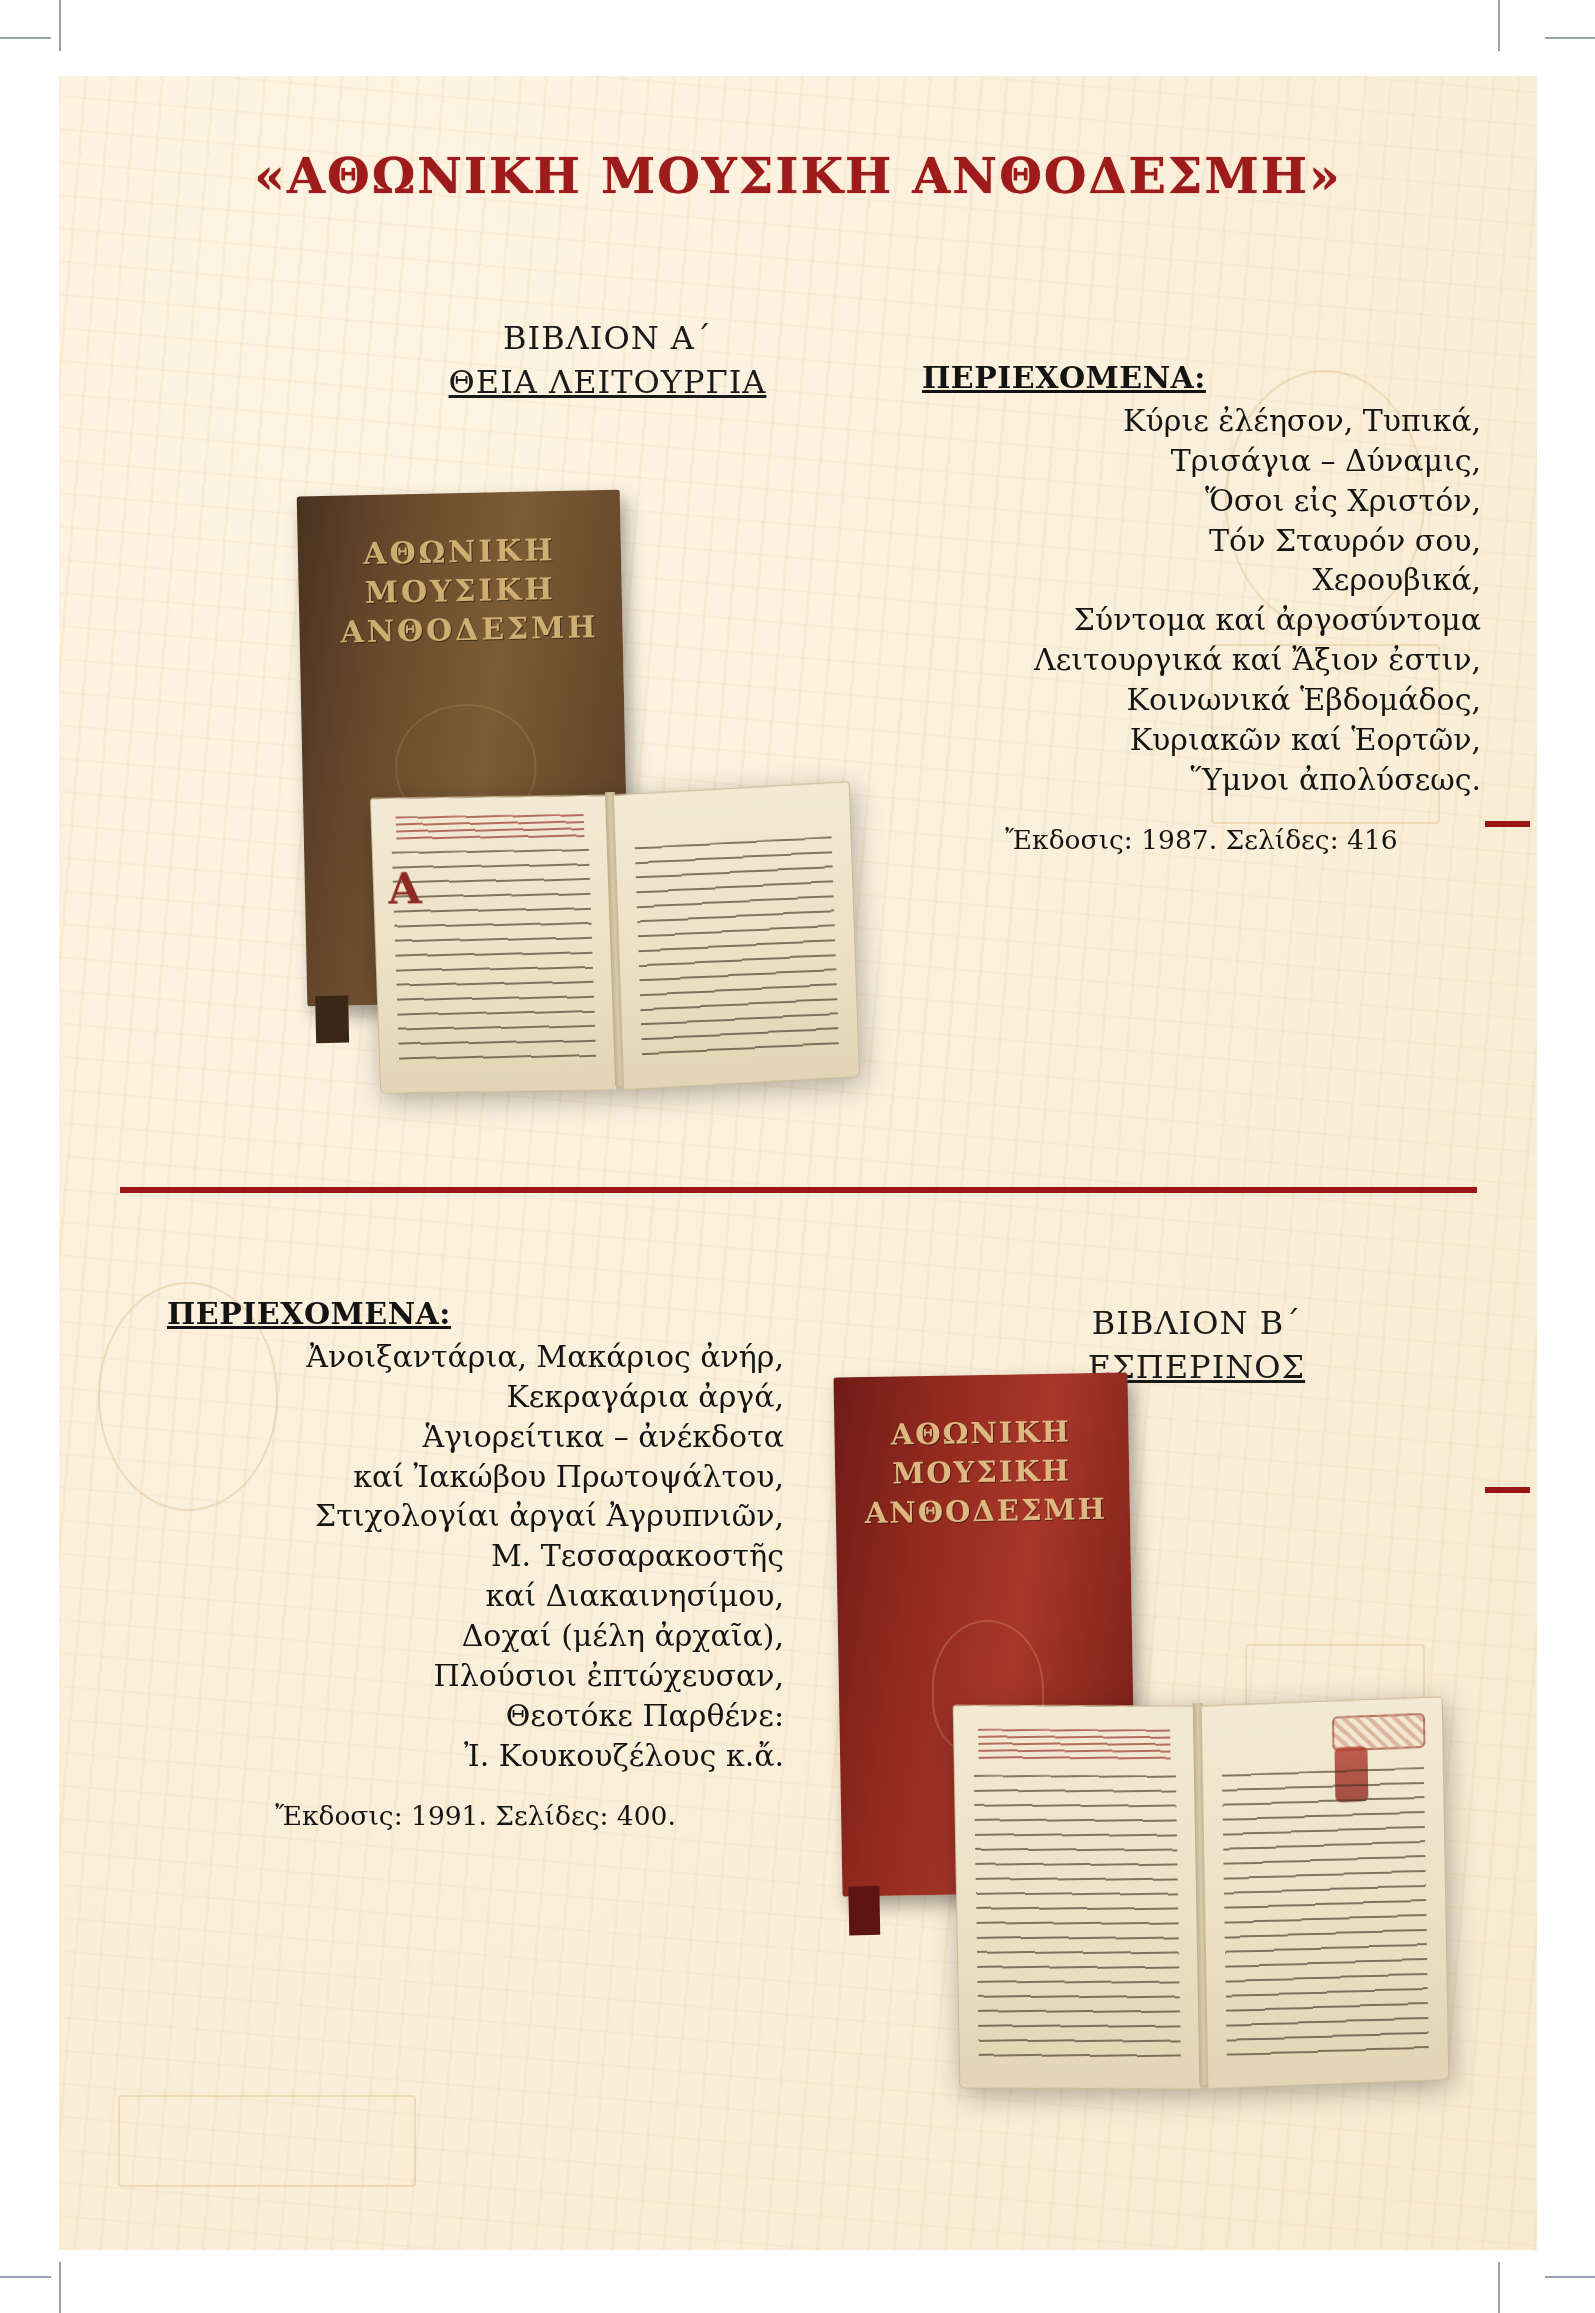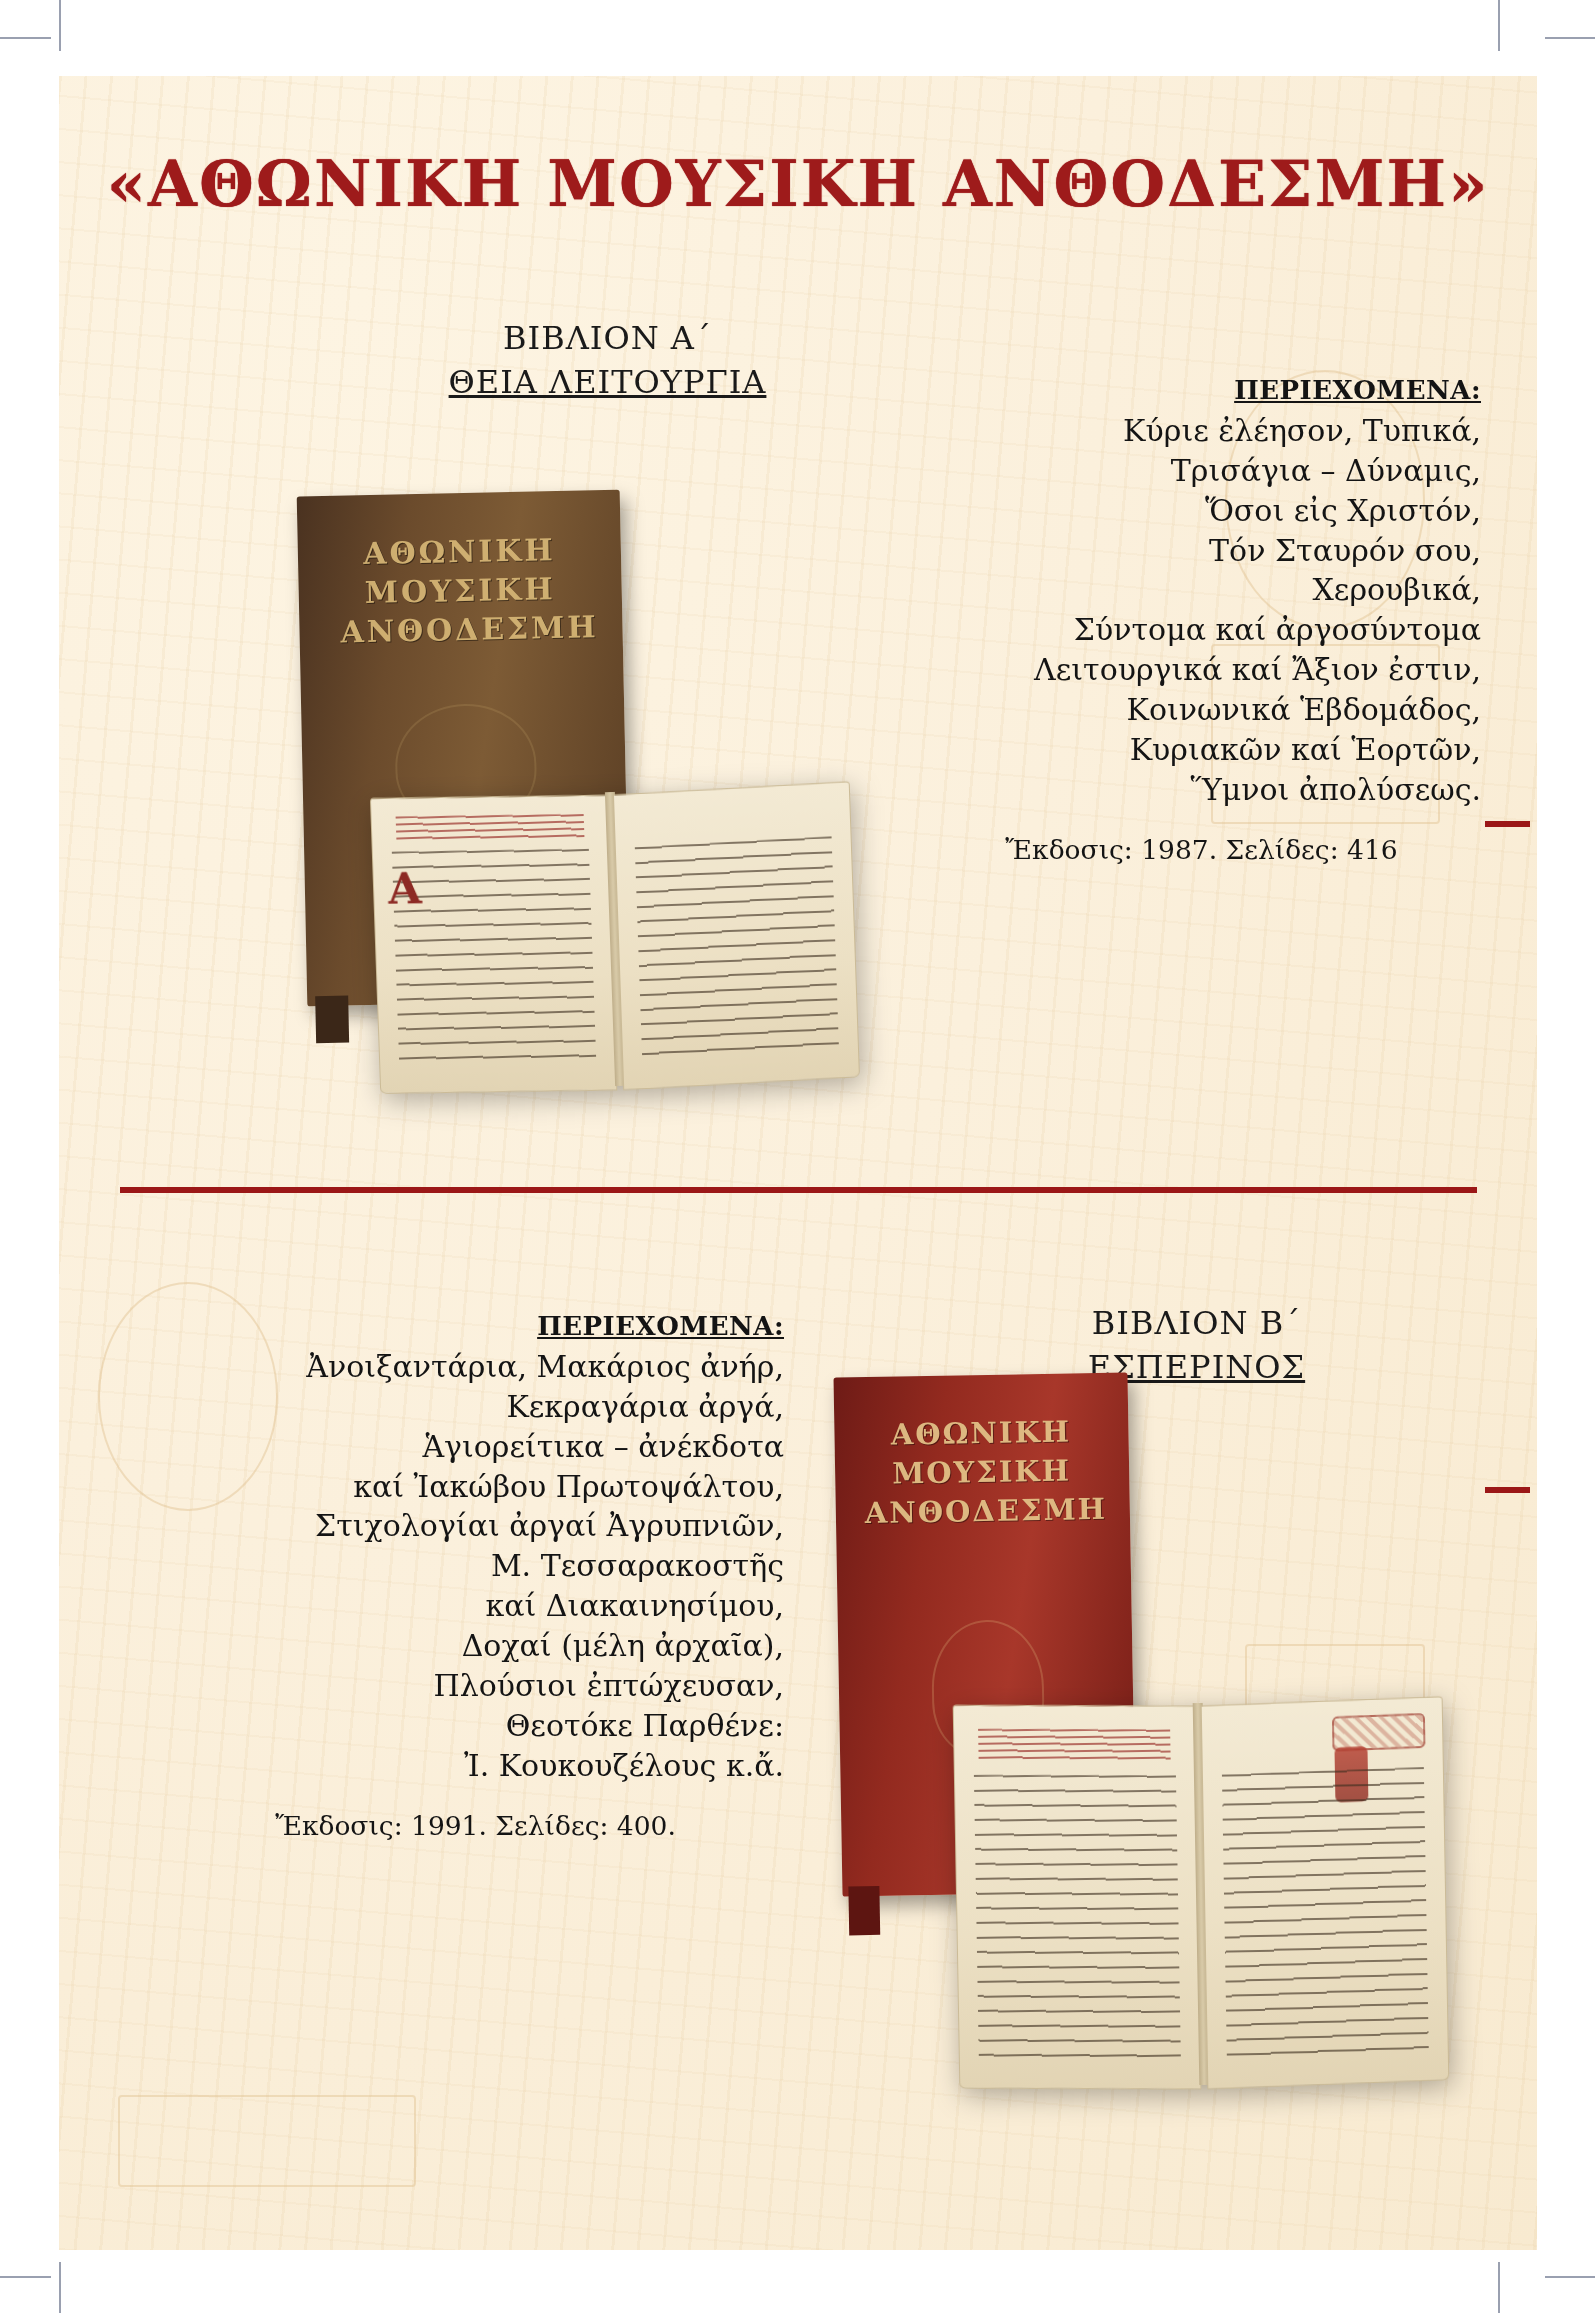--- a/index.html
+++ b/index.html
@@ -55,21 +55,21 @@
 
   
   #title {
     position: absolute;
     left: 0;
     right: 0;
     top: 71px;
     text-align: center;
     font-family: "DejaVu Serif", serif;
     font-weight: bold;
-    font-size: 63px;
+    font-size: 49px;
     letter-spacing: 2px;
     color: #9e1b1b;
     text-shadow: 0 0 1px #9e1b1b;
   }
 
   
   #divider {
     position: absolute;
     left: 61px;
     width: 1357px;
@@ -85,28 +85,27 @@
     text-align: center;
     font-size: 32px;
     line-height: 1.38;
     color: #1a1a1a;
     font-family: "DejaVu Serif", serif;
     letter-spacing: 1px;
   }
   .heading .u { text-decoration: underline; }
 
   .contents-title {
-    text-align: right;
-    font-size: 26px;
+    text-align: left;
+    font-size: 30px;
     font-weight: bold;
     text-decoration: underline;
     color: #141414;
     margin-bottom: 5.9px;
     letter-spacing: 0.5px;
-    margin-top: 15px;
   }
   .contents-list {
     text-align: right;
     font-size: 30px;
     line-height: 1.33;
     color: #141414;
   }
   .edition {
     text-align: center;
     font-size: 26.5px;

